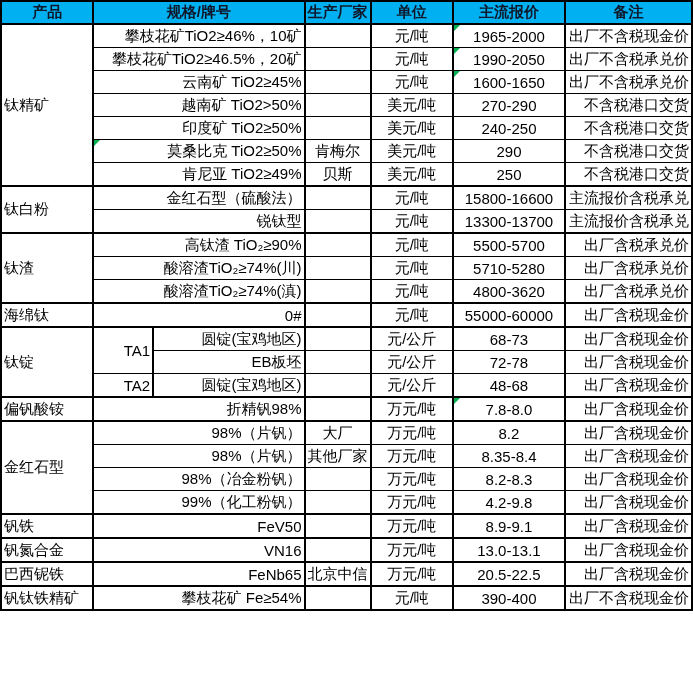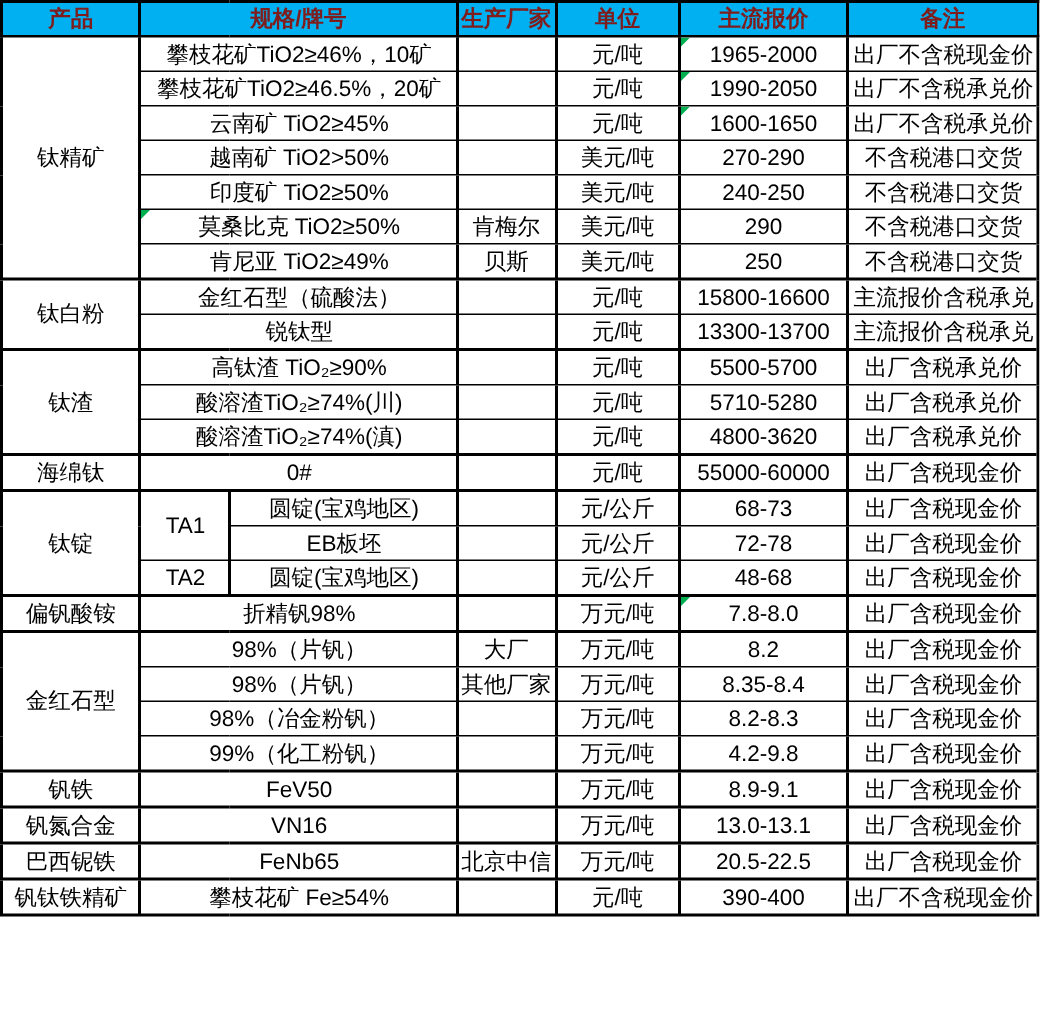--- a/index.html
+++ b/index.html
@@ -4,27 +4,27 @@
 <style>
   html,body{margin:0;padding:0;background:#fff;}
   body{width:693px;height:679px;overflow:hidden;font-family:"Liberation Sans",sans-serif;}
   table.price-table{border-collapse:collapse;table-layout:fixed;border:2px solid #000;margin:0;}
   .price-table th,.price-table td{
     border:2px solid #000;border-top-width:1px;border-bottom-width:1px;
     padding:0 2px;height:22px;overflow:hidden;white-space:nowrap;
     font-size:15px;color:#000;vertical-align:middle;position:relative;
   }
   .price-table thead th{
-    background:#00B0F0;color:#7f1d1d;font-weight:bold;text-align:center;
+    background:#00B0F0;color:#0f172a;font-weight:bold;text-align:center;
     border-width:2px;height:21px;
   }
   tr.g td{border-top-width:2px;}
   td.c{text-align:center;}
-  td.l{text-align:center;padding-left:3px;margin-top:36px;}
-  td.prod{text-align:center;font-size:15px;}
+  td.l{text-align:right;padding-left:3px;margin-top:36px;}
+  td.prod{font-size:15px;}
   .mark{position:absolute;top:0;left:0;width:0;height:0;
     border-top:6px solid #00B050;border-right:6px solid transparent;}
 </style>
 </head>
 <body>
 
 <table class="price-table">
   <colgroup>
     <col style="width:93px">
       <col style="width:60px">

